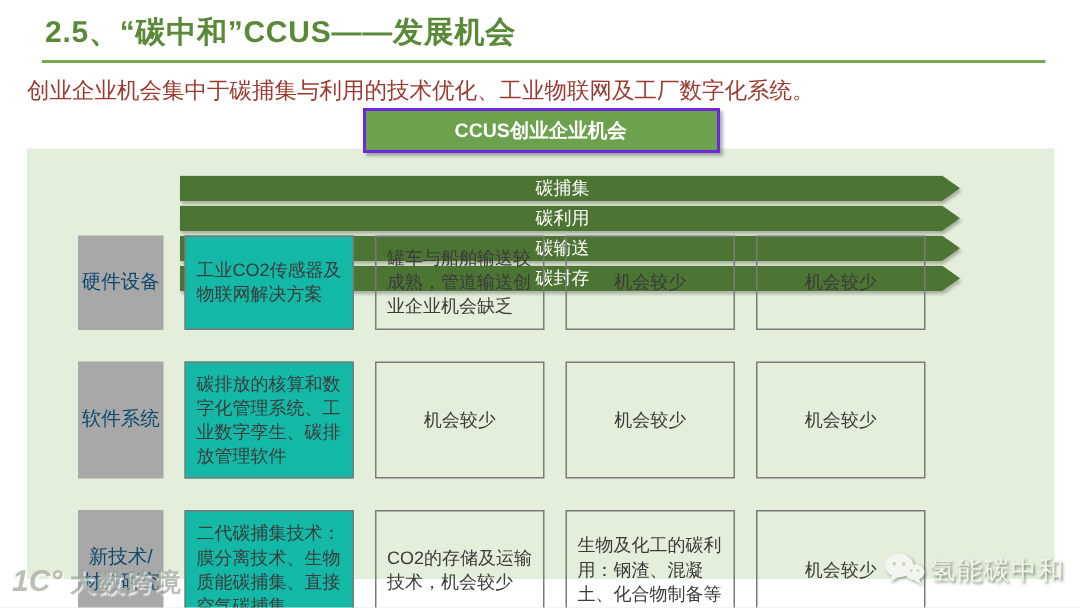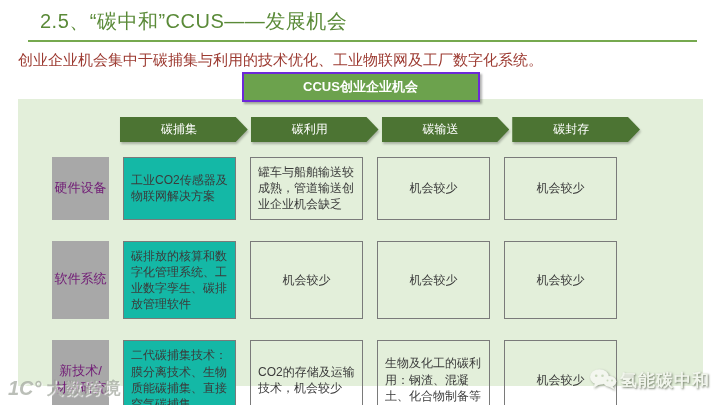--- a/index.html
+++ b/index.html
@@ -4,22 +4,22 @@
 <style>
   * { margin:0; padding:0; box-sizing:border-box; }
   html,body { width:720px; height:405px; }
   body {
     position:relative;
     background:#ffffff;
     font-family:"Liberation Sans","DejaVu Sans",sans-serif;
     overflow:hidden;
   }
   .slide-title {
-    position:absolute; left:40px; top:8px;
-    font-size:20px; font-weight:normal; color:#5a8a38; letter-spacing:0.5px;
+    position:absolute; left:30px; top:8px;
+    font-size:20px; font-weight:bold; color:#5a8a38; letter-spacing:0.5px;
   }
   .title-rule {
     position:absolute; left:28px; right:23px; top:40px;
     height:2px; background:#76a94f;
   }
   .slide-subtitle {
     position:absolute; left:18px; top:51px;
     font-size:15px; color:#9c3a31;
   }
   .panel {
@@ -29,40 +29,40 @@
   .top-btn {
     position:absolute; left:50%; top:-27px; transform:translateX(-50%);
     width:238px; height:30px;
     background:#6ca24d; border:2px solid #6d28d9;
     box-shadow:2px 2px 2px rgba(0,0,0,0.3);
     color:#ffffff; font-size:13px; font-weight:bold;
     display:flex; align-items:center; justify-content:center;
   }
   .arrow-row {
     position:absolute; left:102px; top:18px; width:520px; height:25px;
-    display:flex; gap:3px;
+    display:flex; gap:3px;flex-direction:column;
   }
   .arrow-wrap { flex:1; filter:drop-shadow(1px 2px 1px rgba(0,0,0,0.25)); }
   .arrow {
     width:100%; height:100%;
     background:#4c7433;
     clip-path:polygon(0 0, calc(100% - 12px) 0, 100% 50%, calc(100% - 12px) 100%, 0 100%);
     color:#ffffff; font-size:12px;
     display:flex; align-items:center; justify-content:center;
     padding-right:10px;
   }
   .matrix {
     position:absolute; left:34px; top:58px;
     display:grid;
     grid-template-columns:57px 113px 113px 113px 113px;
     column-gap:14px; row-gap:21px;
     grid-auto-rows:minmax(55px,auto);
   }
   .row-label {
-    background:#a8a8a8; color:#701a75;
+    background:#a8a8a8; color:#0c4a6e;
     font-size:13px; line-height:1.3; text-align:center;
     display:flex; align-items:center; justify-content:center;
     padding:16px 2px;
   }
   .cell {
     border:1px solid #7a7a7a;
     padding:6px 7px;
     font-size:12px; line-height:1.35; color:#3b3b3b;
     display:flex; align-items:center;
   }
@@ -77,21 +77,20 @@
   }
   .wm-left .logo-glyph {
     font-size:20px; font-style:italic; letter-spacing:0; font-weight:bold;
   }
   .wm-right {
     position:absolute; right:10px; bottom:13px;
     display:flex; align-items:center; gap:3px;
     color:#f1f5ec;
     font-size:17px; letter-spacing:1px;
     text-shadow:1px 1px 2px rgba(110,120,100,0.9);
-    font-weight:bold;
   }
   .wm-right svg { filter:drop-shadow(1px 1px 1px rgba(110,120,100,0.7)); }
 </style>
 </head>
 <body>
 
 <div class="slide-title">2.5、“碳中和”CCUS——发展机会</div>
 <div class="title-rule"></div>
 <div class="slide-subtitle">创业企业机会集中于碳捕集与利用的技术优化、工业物联网及工厂数字化系统。</div>
 

